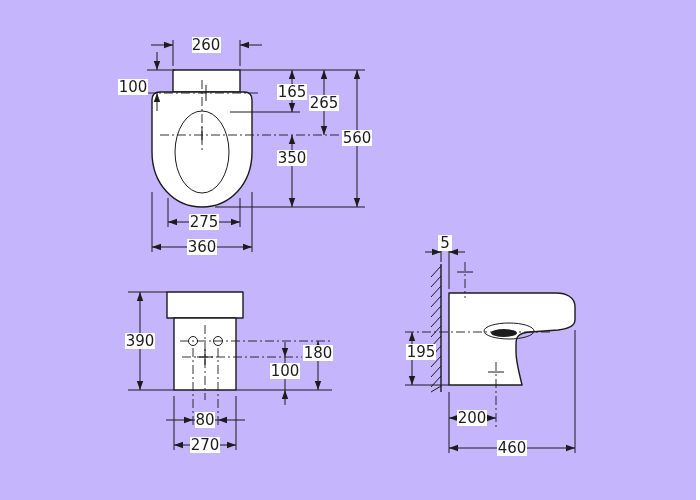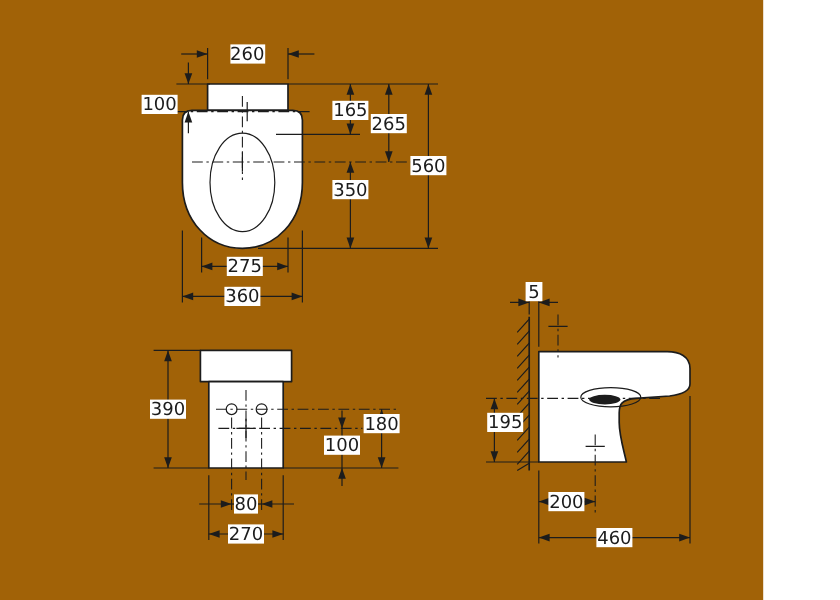--- a/index.html
+++ b/index.html
@@ -1,20 +1,20 @@
 <!DOCTYPE html>
 <html><head>
 <meta charset="utf-8">
 <style>
   html, body { margin: 0; padding: 0; background: #ffffff; }
   .canvas {
     position: relative;
-    width: 636px;
+    width: 696px;
     height: 500px;
-    background: #a16207;
+    background: #c4b5fd;
     overflow: hidden;
   }
   svg text {
     font-family: "DejaVu Sans", "Liberation Sans", sans-serif;
     font-size: 15px;
     fill: #1c1c1c;
     text-anchor: middle;
     dominant-baseline: central;
   }
   .outline { fill: #ffffff; stroke: #1c1c1c; stroke-width: 1.4; stroke-linejoin: round; }

